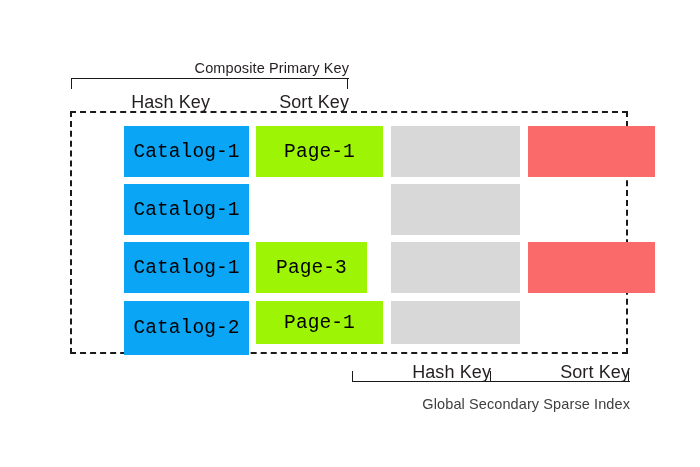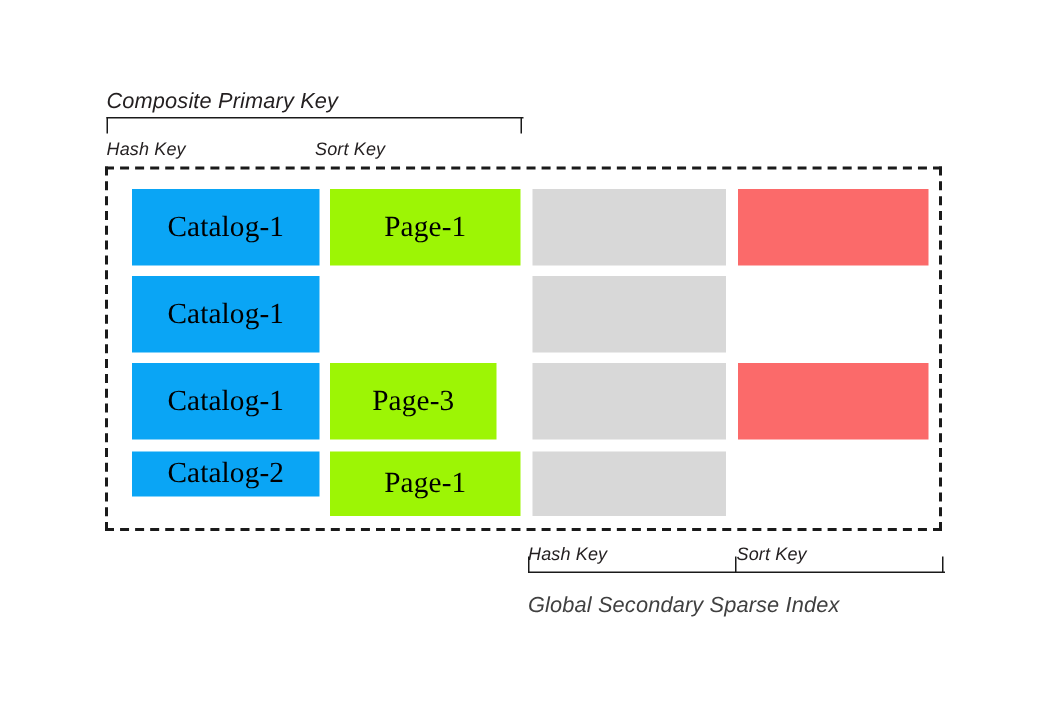--- a/index.html
+++ b/index.html
@@ -33,33 +33,32 @@
   }
   .bracket .tick {
     position: absolute;
     width: 0;
     border-left: 1.6px solid #231f20;
   }
 
   
   .caption {
     position: absolute;
-    font-style: italic;
     font-weight: 400;
     color: #231f20;
     white-space: nowrap;
-    text-align: left;
+    text-align: right;
     font-family: "Liberation Sans", sans-serif;
   }
   .caption-lg {
     font-size: 14.5px;
     letter-spacing: 0.1px;
   }
   .caption-sm {
-    font-size: 12px;
+    font-size: 18px;
     letter-spacing: 0.1px;
   }
 
   
   #table-frame {
     position: absolute;
     left: 70px;
     top: 111px;
     width: 558px;
     height: 243px;
@@ -71,21 +70,22 @@
   
   .cell {
     position: absolute;
     display: flex;
     align-items: center;
     justify-content: center;
     font-size: 19.5px;
     color: #000000;
     letter-spacing: 0.1px;
     box-sizing: border-box;
-    font-family: Liberation Serif, serif;
+    font-family: Liberation Mono, monospace;
+    margin-left: 36px;
   }
   .cell.empty {
     background: transparent;
   }
 </style>
 </head>
 <body>
 
 <div id="stage" style="background: rgb(255, 255, 255);">
 
@@ -110,21 +110,21 @@
 
     <div class="cell" style="left: 16px; top: 71px; width: 125px; height: 51px; background: rgb(10, 165, 245);">Catalog-1</div>
     <div class="cell" style="left: 283px; top: 71px; width: 129px; height: 51px; background: rgb(216, 216, 216);"></div>
     <div class="cell empty" style="left:420px; top:71px;  width:127px; height:51px;"></div>
 
     <div class="cell" style="left: 16px; top: 129px; width: 125px; height: 51px; background: rgb(10, 165, 245);">Catalog-1</div>
     <div class="cell" style="left: 148px; top: 129px; width: 111px; height: 51px; background: rgb(157, 245, 5);">Page-3</div>
     <div class="cell" style="left: 283px; top: 129px; width: 129px; height: 51px; background: rgb(216, 216, 216);"></div>
     <div class="cell" style="left: 420px; top: 129px; width: 127px; height: 51px; background: rgb(251, 106, 106);"></div>
 
-    <div class="cell" style="left: 16px; top: 188px; width: 125px; height: 30px; background: rgb(10, 165, 245);">Catalog-2</div>
+    <div class="cell" style="left: 16px; top: 188px; width: 125px; height: 54px; background: rgb(10, 165, 245);">Catalog-2</div>
     <div class="cell" style="left: 148px; top: 188px; width: 127px; height: 43px; background: rgb(157, 245, 5);">Page-1</div>
     <div class="cell" style="left: 283px; top: 188px; width: 129px; height: 43px; background: rgb(216, 216, 216);"></div>
     <div class="cell empty" style="left:420px; top:188px; width:127px; height:43px;"></div>
 
   </div>
 
   <div class="caption caption-sm" style="left: 352px; top: 362px; width: 139px; color: rgb(35, 31, 32);">Hash Key</div>
 
   <div class="caption caption-sm" style="left: 491px; top: 362px; width: 139px; color: rgb(35, 31, 32);">Sort Key</div>
 

